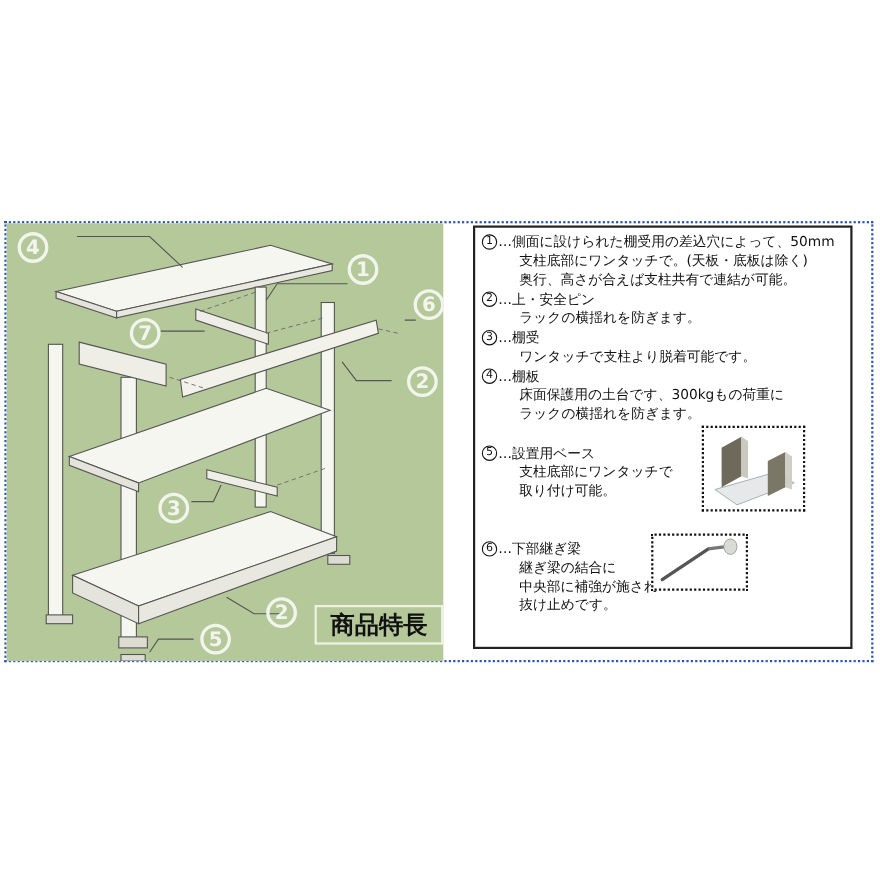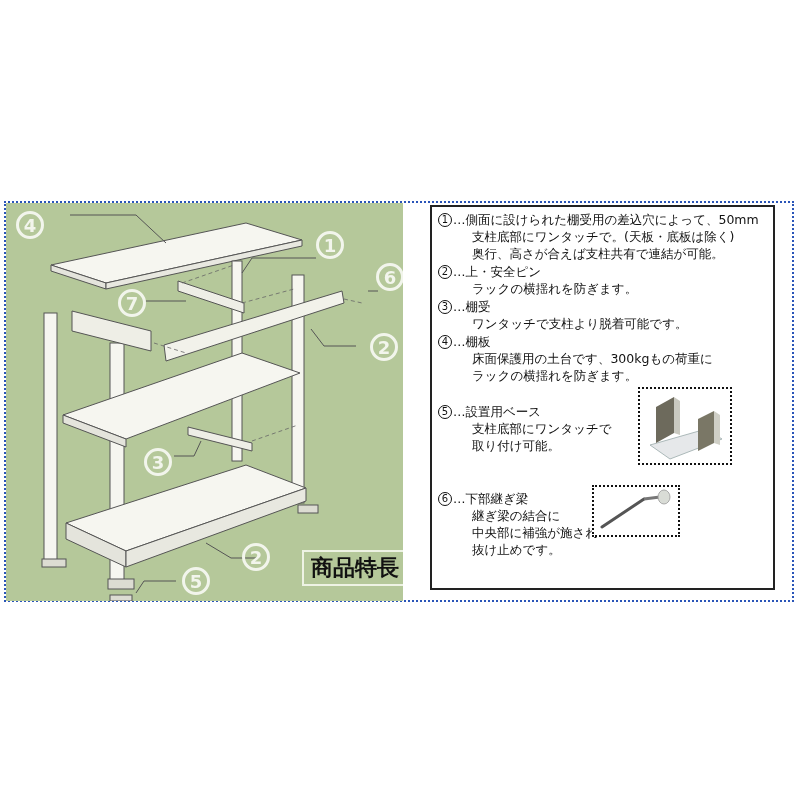--- a/index.html
+++ b/index.html
@@ -1,20 +1,20 @@
 <!DOCTYPE html>
 <html><head>
 <meta charset="utf-8">
 <style>
   html, body { margin:0; padding:0; background:#ffffff; }
   body { width:800px; height:800px; position:relative; overflow:hidden; font-family:"DejaVu Sans", sans-serif; }
   .frame { position:absolute; left:4px; top:201px; width:790px; height:401px; border:2px dotted #2a55b8; box-sizing:border-box; }
   .green { position:absolute; left:6px; top:203px; width:397px; height:398px; background:#b5c89a; overflow:hidden; }
   .green svg { position:absolute; left:0; top:0; }
-  .label-box { position:absolute; left:280px; top:347px; width:106px; height:36px; border:2px solid #eef3e4; box-sizing:border-box; display:flex; align-items:center; justify-content:center;margin-left:16px; }
+  .label-box { position:absolute; left:280px; top:347px; width:117px; height:36px; border:2px solid #eef3e4; box-sizing:border-box; display:flex; align-items:center; justify-content:center; }
   .label-box span { font-weight:bold; font-size:22px; color:#111; letter-spacing:0px; }
   .num { position:absolute; width:28px; height:28px; border-radius:50%; border:3px solid #f2f5ec; box-sizing:border-box; color:#f2f5ec; font-weight:bold; font-size:18px; display:flex; align-items:center; justify-content:center; font-family:"DejaVu Sans", sans-serif; }
   .box { position:absolute; left:430px; top:205px; width:345px; height:385px; border:2px solid #222; box-sizing:border-box; background:#fff; }
   .item { position:absolute; left:6px; font-size:12.5px; line-height:17px; color:#111; }
   .item .hdr { display:flex; align-items:center; }
   .circ { display:inline-flex; width:14px; height:14px; border:1.3px solid #111; border-radius:50%; font-size:10px; align-items:center; justify-content:center; margin-right:1px; box-sizing:border-box; }
   .item .body { padding-left:34px; white-space:nowrap; }
   .thumb { position:absolute; border:2px dotted #111; box-sizing:border-box; background:#fff; }
 </style>
 </head>

